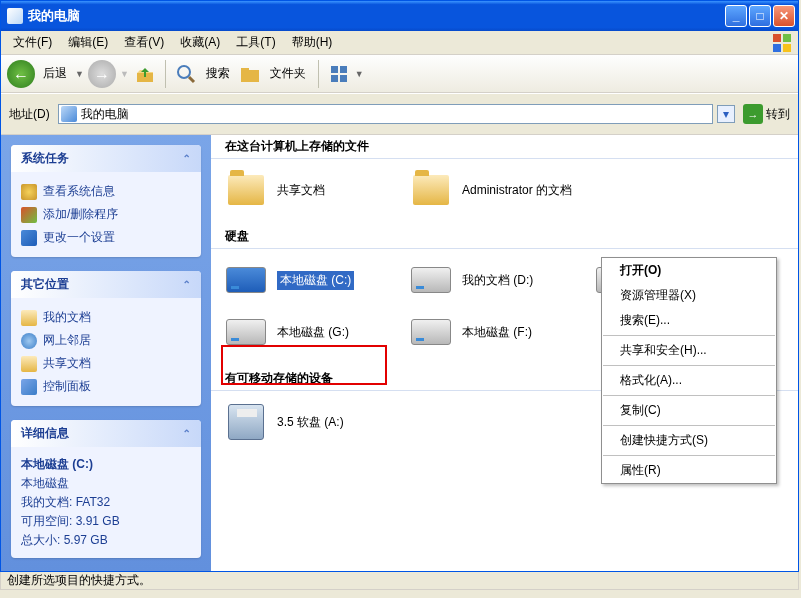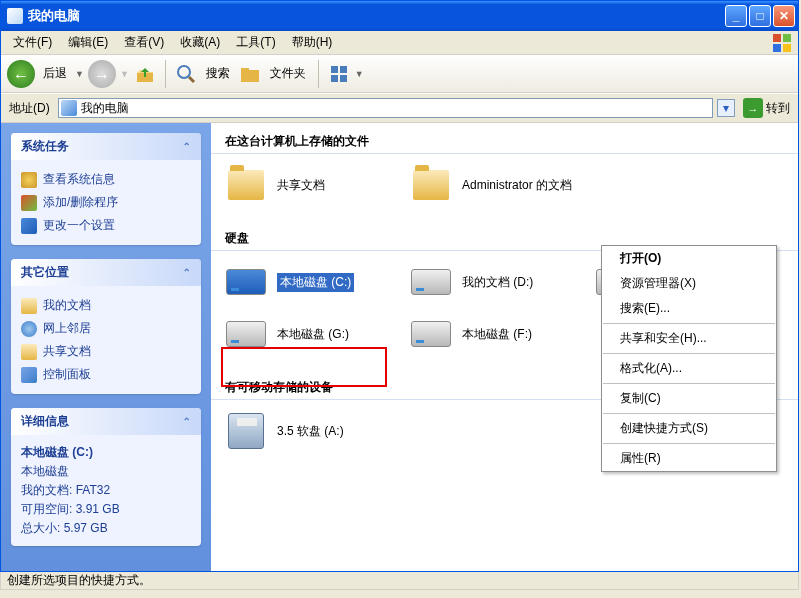--- a/index.html
+++ b/index.html
@@ -20,41 +20,41 @@
 .winlogo svg{width:20px;height:20px;}
 
 .toolbar { height: 38px; background: linear-gradient(to bottom,#fefefe,#eeece1); border-bottom:1px solid #d4d0c8; display:flex; align-items:center; padding:0 6px; gap:4px; }
 .toolbar .tbicon { width: 28px; height: 28px; border-radius:50%; display:flex;align-items:center;justify-content:center; }
 .toolbar .back { background: radial-gradient(circle,#6fbf44,#2e7d1e); color:#fff; font-size:16px;}
 .toolbar .fwd { background: radial-gradient(circle,#ddd,#aaa); color:#fff; font-size:16px;}
 .toolbar .txt { margin:16px 4px;}
 .toolbar .sep{ width:1px; height:28px; background:#c0c0b0; margin:0 4px;}
 .toolbar .ico{ width:24px;height:24px; display:flex;align-items:center;justify-content:center;}
 
-.addrbar { height: 30px; background:#ece9d8; border-top:1px solid #fff; border-bottom:1px solid #d4d0c8; display:flex; align-items:center; padding:0 4px; gap:4px;}
+.addrbar { height: 42px; background:#ece9d8; border-top:1px solid #fff; border-bottom:1px solid #d4d0c8; display:flex; align-items:center; padding:0 4px; gap:4px;}
 .addrbar .addrlabel{padding:0 4px;}
 .addrbar .addrfield{ flex:1; height:20px; background:#fff; border:1px solid #7f9db9; display:flex; align-items:center; padding:0 2px;}
 .addrbar .addrfield .ai{ width:16px;height:16px; background:linear-gradient(135deg,#bcd8f7,#4a8ad9); border-radius:2px; margin-right:4px;}
 .addrbar .dd{ width:18px;height:18px; background:#e8f0ff; border:1px solid #7f9db9; display:flex;align-items:center;justify-content:center; color:#2b5fc1;}
 .addrbar .gobtn{ display:flex;align-items:center; gap:3px; padding:0 4px;}
 .addrbar .gobtn .gi{width:20px;height:20px; background:#3c9b2e; border-radius:3px; color:#fff; display:flex;align-items:center;justify-content:center;font-size:11px;}
 
 .body { flex:1; display:flex; overflow:hidden; }
 
 .sidebar { width: 210px; background: linear-gradient(to bottom,#7aa5e8 0%, #6290dd 100%); padding:10px; display:flex; flex-direction:column; gap:14px; overflow:auto;}
 .panel { background:#eff3ff; border-radius:4px; overflow:hidden; box-shadow:0 1px 2px rgba(0,0,0,.15);}
 .panel .phdr{ background:linear-gradient(to right,#fff,#c7d8f9); color:#1c3e93; font-weight:bold; padding:5px 10px; font-size:12px; display:flex; align-items:center; justify-content:space-between;}
 .panel .phdr .chev{ color:#5a7fc9; font-size:10px;}
 .panel .pbody{ padding:8px 10px;}
 .panel .linkrow{ display:flex; align-items:center; gap:6px; padding:3px 0; color:#1c3e93; cursor:pointer;}
 .panel .pbody .detail-line{ padding:1px 0; color:#1c3e93;}
 .panel .pbody .detail-title{ font-weight:bold;}
 
 .content { flex:1; background:#fff; padding:0; overflow:auto; position:relative;}
-.section-hdr{ font-weight:bold; padding:10px 14px 3px; border-bottom:1px solid #d5dff1; margin:0 0 10px 0;}
+.section-hdr{ font-weight:bold; padding:3px 14px 3px; border-bottom:1px solid #d5dff1; margin:0 0 10px 0;}
 .section-body{ padding:0 14px 14px; display:flex; flex-wrap:wrap; gap:10px 20px;}
 .item{ width:165px; display:flex; align-items:center; gap:10px;}
 .item .iico{ width:42px; height:42px; display:flex;align-items:center;justify-content:center;}
 .item .ilbl{ font-size:12px;}
 .item.selected .ilbl{ background:#316ac5; color:#fff; padding:1px 3px;}
 
 .redbox{ border:2px solid #e20000;}
 .redbox1{ position:absolute; left:10px; top:86px; width:166px; height:40px; pointer-events:none;}
 
 .contextmenu{ position:absolute; left:390px; top:122px; width:176px; background:#fff; border:1px solid #8f8f8f; box-shadow:2px 2px 3px rgba(0,0,0,.25); z-index:10;}

